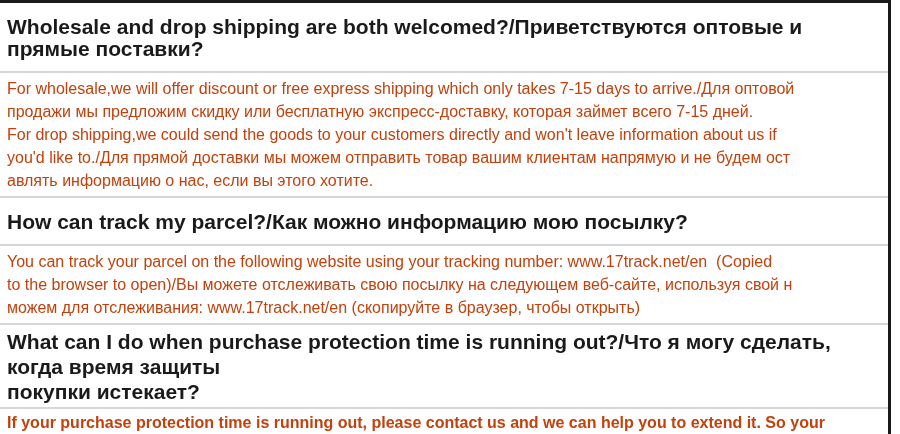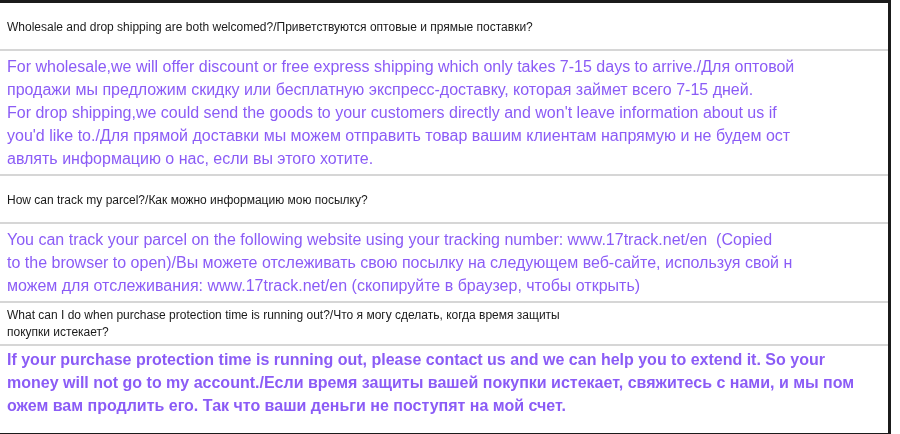--- a/index.html
+++ b/index.html
@@ -25,36 +25,36 @@
   .divider {
     height: 2px;
     background: #d6d6d6;
   }
   .q, .a {
     margin: 0;
     white-space: pre-wrap;
     overflow-wrap: break-word;
   }
   .q {
-    font-size: 12px;
-    font-weight: 400;
+    font-size: 21px;
+    font-weight: 700;
     line-height: 22px;
     color: #1a1a1a;
     padding: 13px 22px 11px 7px;
   }
   .q-multiline {
-    line-height: 17px;
+    line-height: 25px;
     padding-top: 4px;
     padding-bottom: 3px;
   }
   .a {
     font-size: 16px;
     font-weight: 400;
     line-height: 23px;
-    color: #8b5cf6;
+    color: #c2410c;
     padding: 4px 10px 4px 7px;
   }
   .a-last {
     padding-top: 2px;
     padding-bottom: 16px;
     font-weight: bold;
   }
 </style>
 </head>
 <body>

